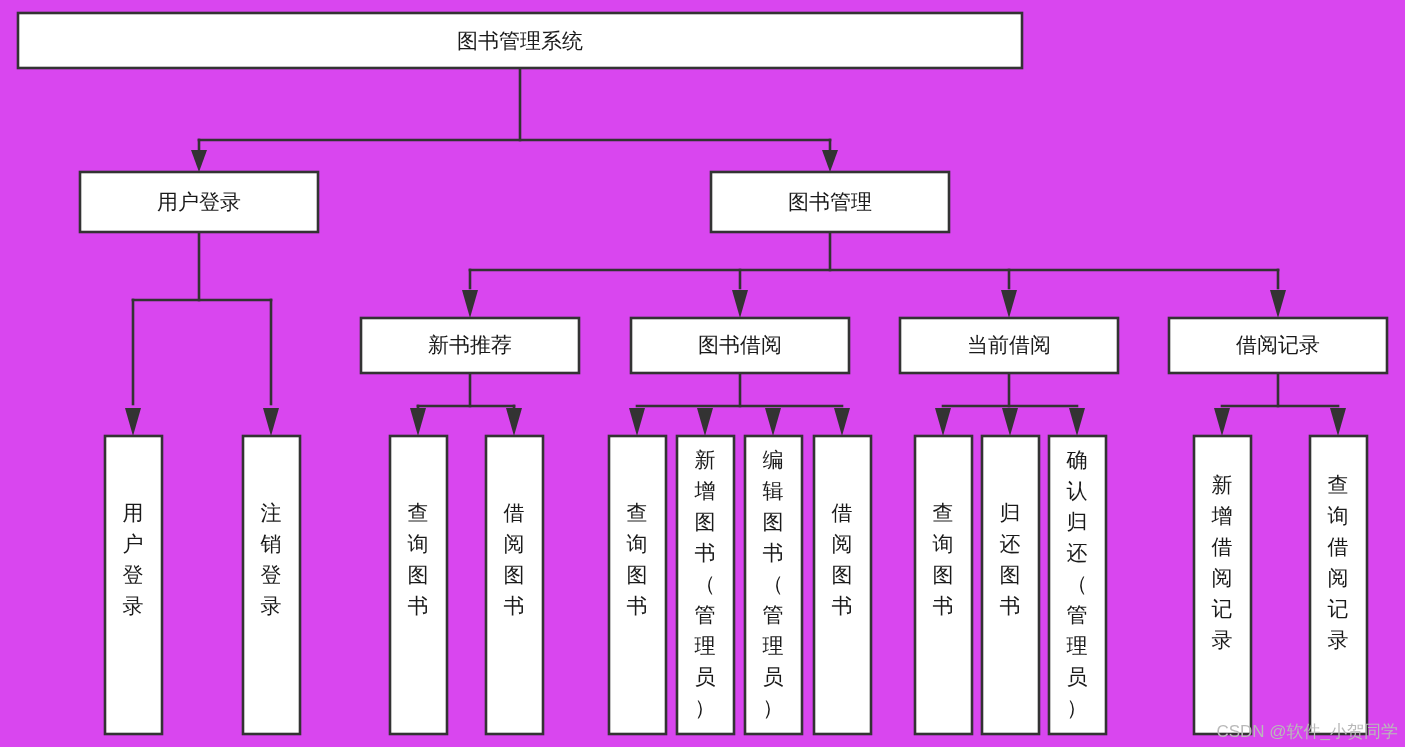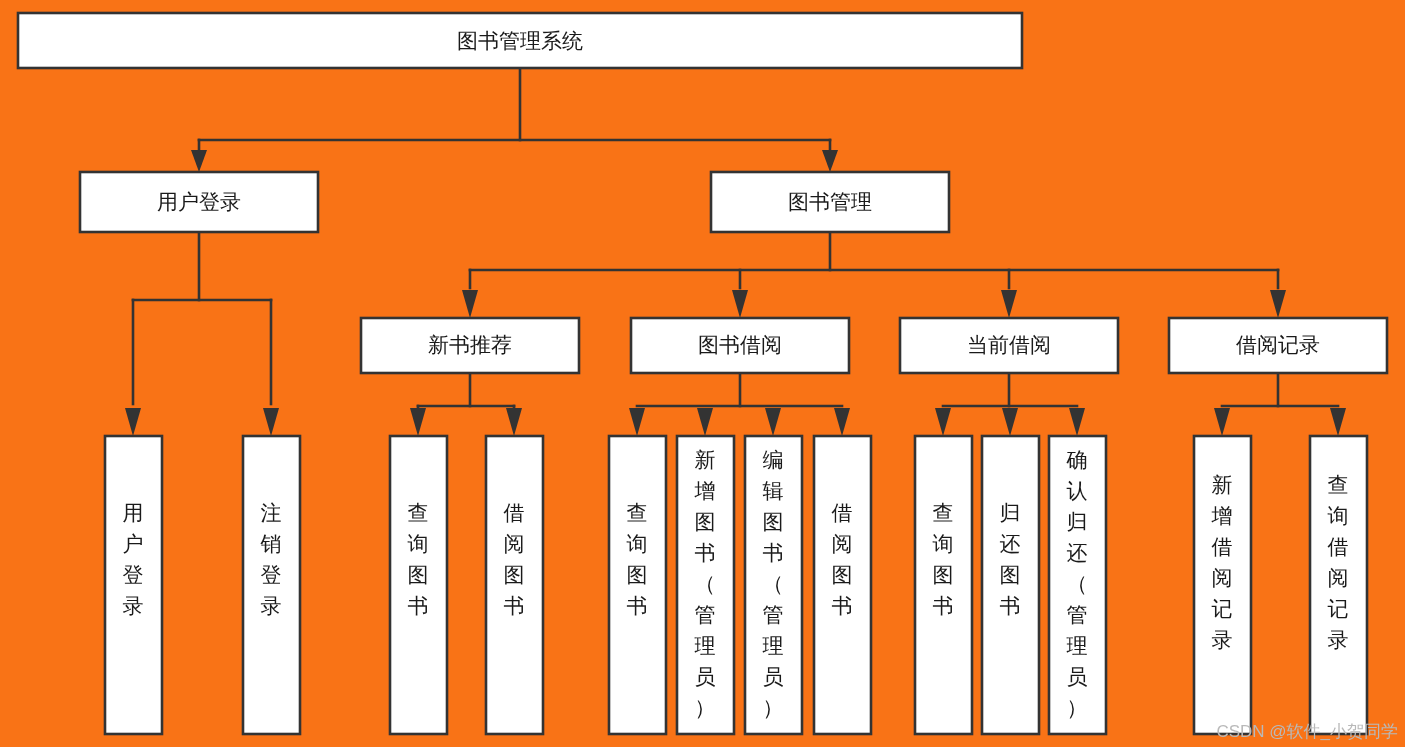--- a/index.html
+++ b/index.html
@@ -10,21 +10,21 @@
   body {
     width: 1405px;
     height: 747px;
     font-family: "Liberation Sans", "DejaVu Sans", sans-serif;
     overflow: hidden;
   }
   #diagram-root {
     position: relative;
     width: 1405px;
     height: 747px;
-    background: #f97316;
+    background: #d946ef;
   }
   svg#diagram-canvas {
     position: absolute;
     top: 0;
     left: 0;
     width: 1405px;
     height: 747px;
     display: block;
   }
   .node-box {

